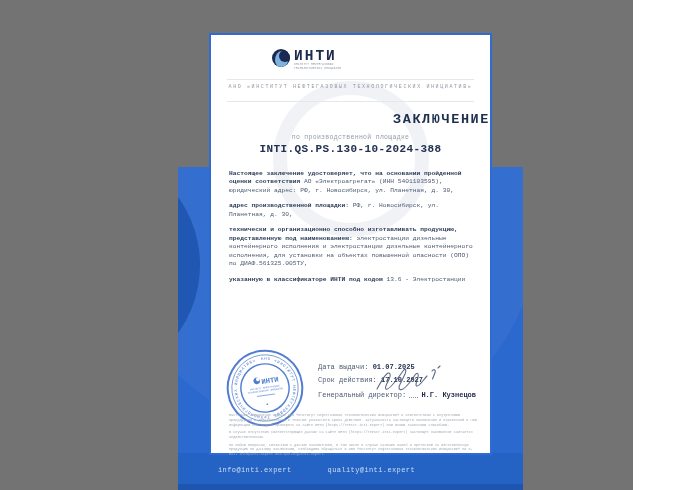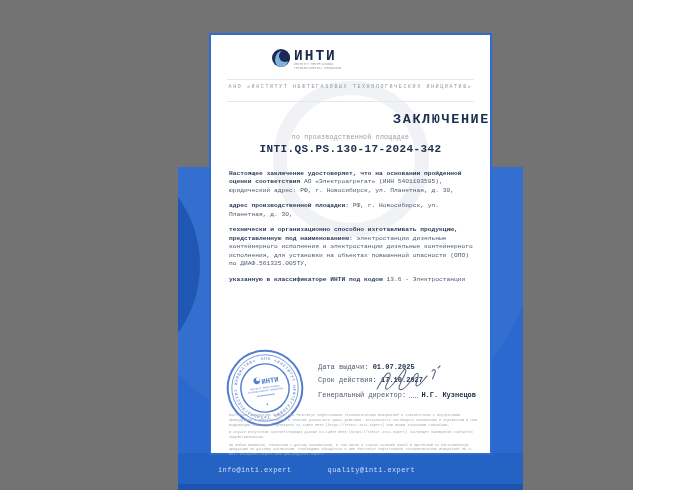--- a/index.html
+++ b/index.html
@@ -101,21 +101,21 @@
     <div class="rule r1"></div>
     <div class="org-line-wrap">
       <div class="org-line">АНО «ИНСТИТУТ НЕФТЕГАЗОВЫХ ТЕХНОЛОГИЧЕСКИХ ИНИЦИАТИВ»</div>
     </div>
     <div class="rule r2"></div>
 
     <div class="title">ЗАКЛЮЧЕНИЕ</div>
     <div class="subtitle-wrap">
       <div class="subtitle">по производственной площадке</div>
     </div>
-    <div class="cert-number">INTI.QS.PS.130-17-2024-342</div>
+    <div class="cert-number">INTI.QS.PS.130-10-2024-388</div>
 
     <div class="body-wrap">
       <div class="body-inner">
         <p><b>Настоящее заключение удостоверяет, что на основании пройденной оценки соответствия</b><span> АО «Электроагрегат» (ИНН 5401103595), юридический адрес: РФ, г. Новосибирск, ул. Планетная, д. 30,</span></p>
         <p><b>адрес производственной площадки:</b><span> РФ, г. Новосибирск, ул. Планетная, д. 30,</span></p>
         <p><b>технически и организационно способно изготавливать продукцию, представленную под наименованием:</b><span> электростанции дизельные контейнерного исполнения и электростанции дизельные контейнерного исполнения, для установки на объектах повышенной опасности (ОПО) по ДИАФ.561325.005ТУ,</span></p>
         <p><b>указанную в классификаторе ИНТИ под кодом</b><span> 13.6 - Электростанции</span></p>
       </div>
     </div>
 

